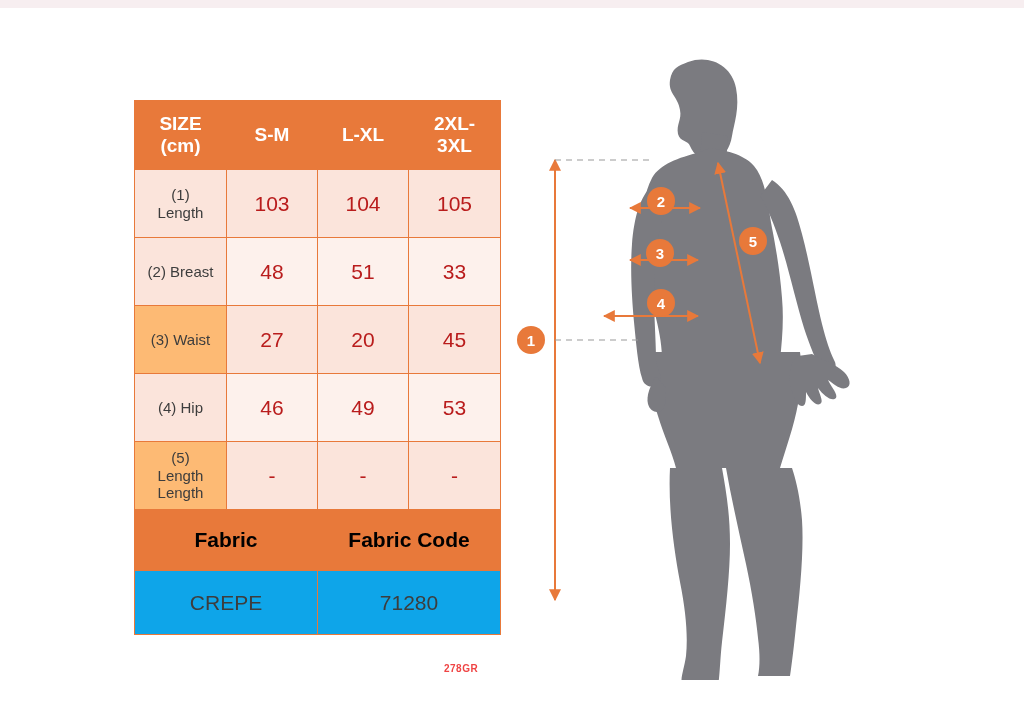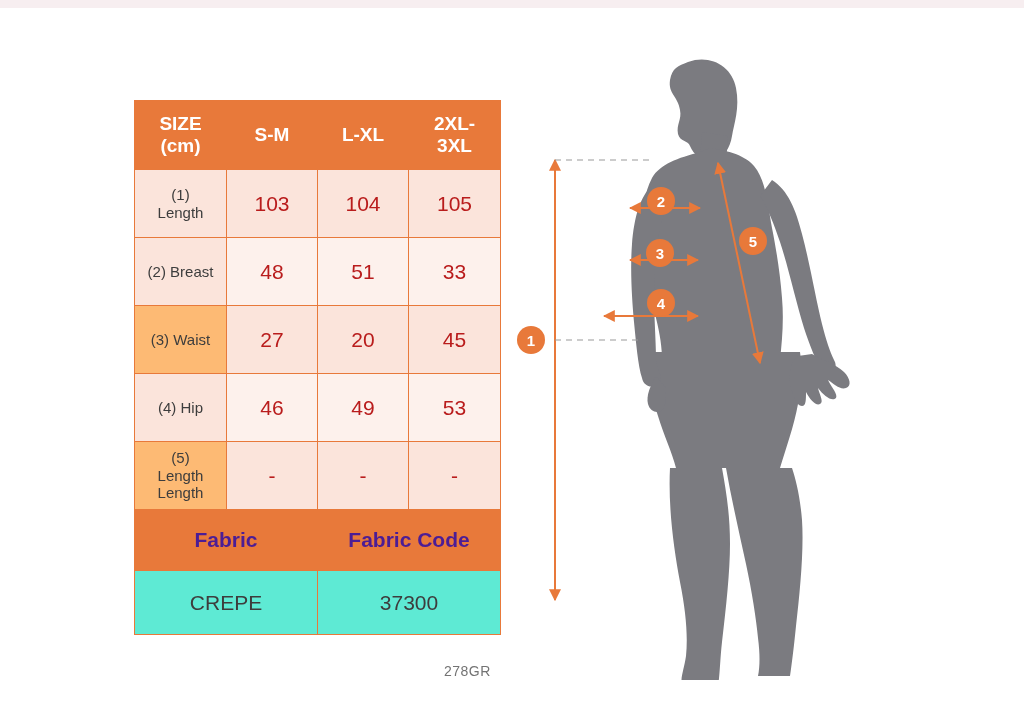--- a/index.html
+++ b/index.html
@@ -64,39 +64,40 @@
     background: #fbe4db;
   }
   .row-label.alt {
     background: #fdba74;
   }
   .dash {
     font-size: 21px;
   }
   .footer-hdr {
     background: #e8793a;
-    color: #4c1d95;
+    color: #000000;
     font-weight: bold;
     font-size: 21px;
     height: 60px;
   }
   .footer-val {
-    background: #5eead4;
+    background: #0ea5e9;
     color: #3d3d3d;
     font-size: 21px;
     height: 63px;
   }
 
   #code-label {
     position: absolute;
     left: 444px;
     top: 663px;
-    font-size: 14px;
-    color: #737373;
+    font-size: 10px;
+    color: #ef4444;
     letter-spacing: 0.5px;
+    font-weight: bold;
   }
 
   
   #figure-area {
     position: absolute;
     left: 520px;
     top: 20px;
     width: 500px;
     height: 660px;
   }
@@ -189,21 +190,21 @@
       <td class="val-cell alt dash">-</td>
       <td class="val-cell alt dash">-</td>
       <td class="val-cell alt dash">-</td>
     </tr>
     <tr>
       <td class="footer-hdr" colspan="2">Fabric</td>
       <td class="footer-hdr" colspan="2">Fabric Code</td>
     </tr>
     <tr>
       <td class="footer-val" colspan="2">CREPE</td>
-      <td class="footer-val" colspan="2">37300</td>
+      <td class="footer-val" colspan="2">71280</td>
     </tr>
   </tbody>
 </table>
 
 <div id="code-label">278GR</div>
 
 <div id="figure-area">
   <svg id="figure-svg" width="500" height="660" viewBox="0 0 500 660" xmlns="http://www.w3.org/2000/svg">
     <defs>
       <marker id="arr" viewBox="0 0 10 10" refX="9" refY="5" markerWidth="6" markerHeight="6" orient="auto-start-reverse">

